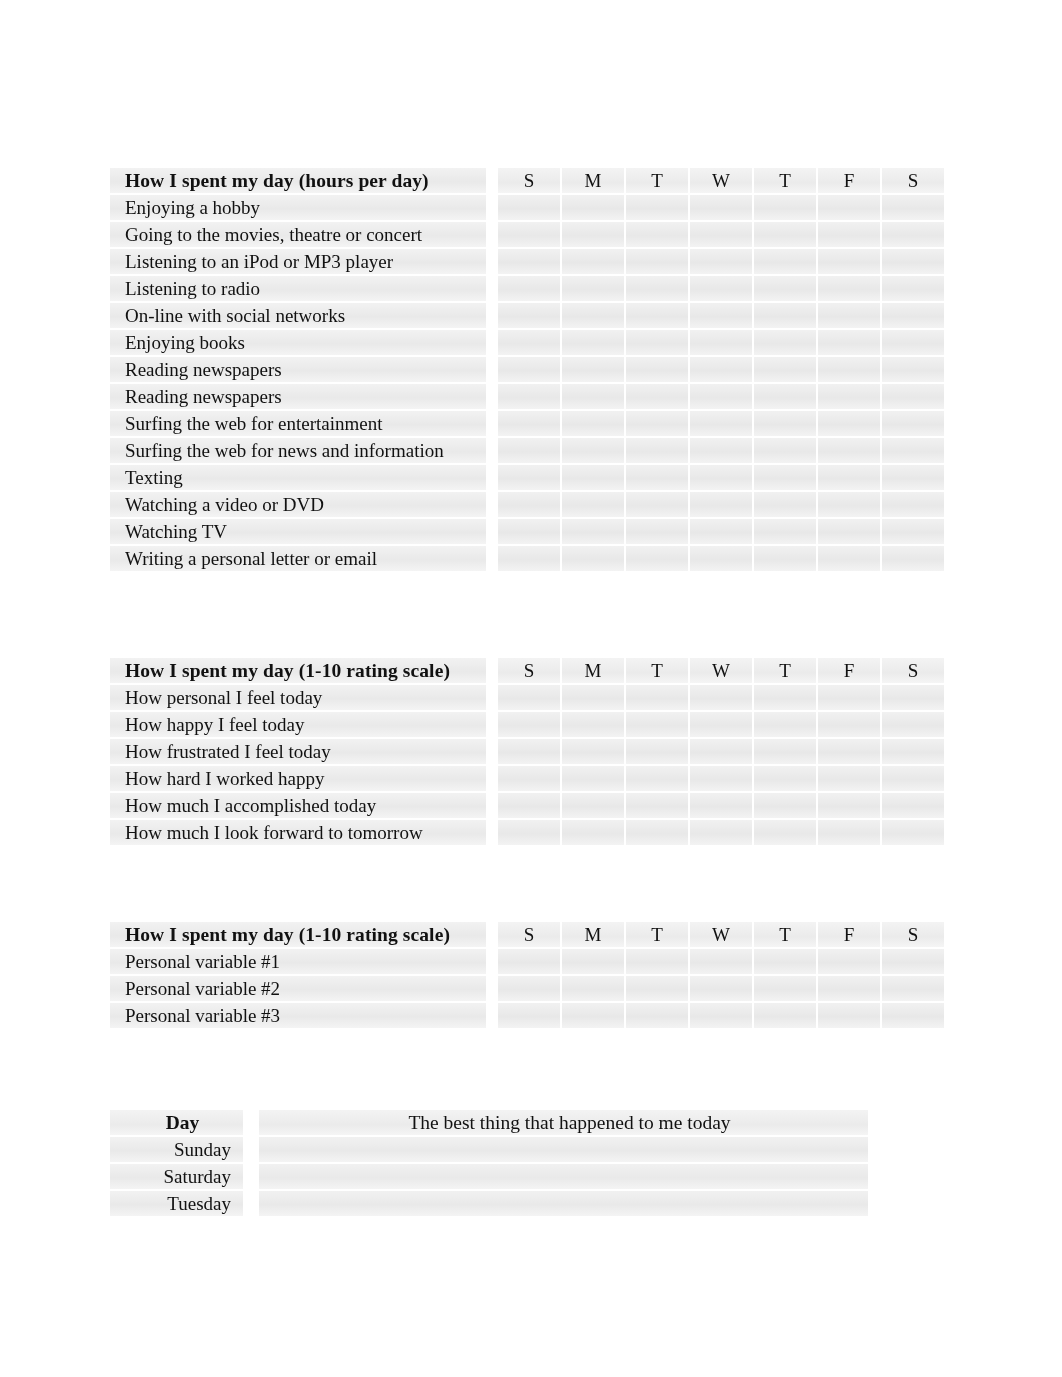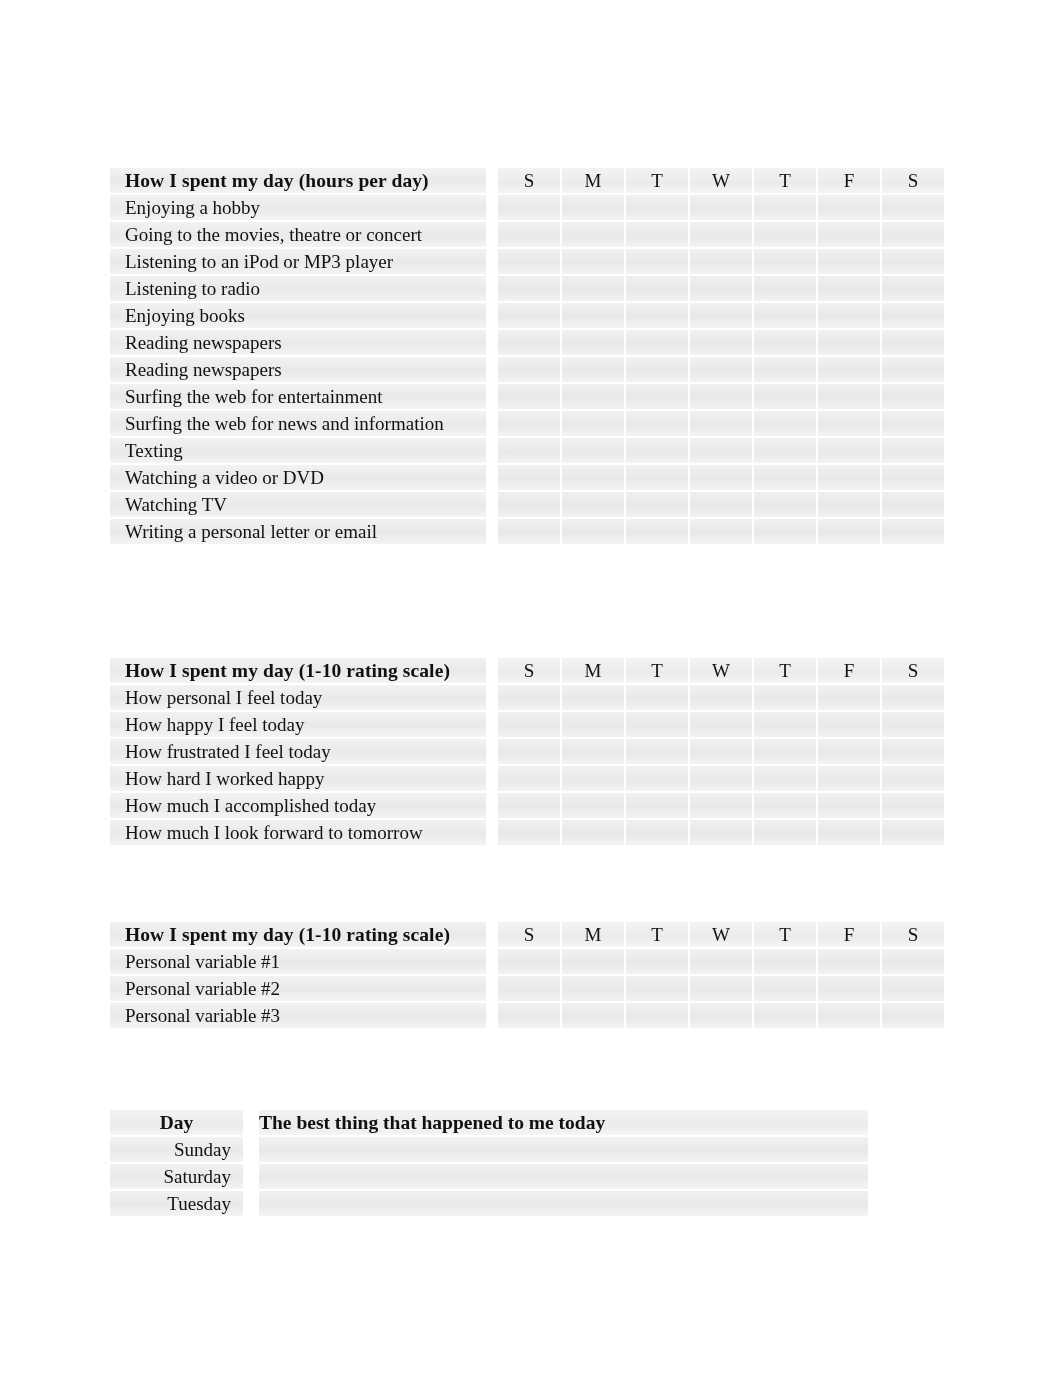--- a/index.html
+++ b/index.html
@@ -78,34 +78,36 @@
   .tbl col.c-gap   { width: 10px; }
   .tbl col.c-day   { width: 64px; }
 
   
   .tbl2 col.c-day2  { width: 135px; }
   .tbl2 col.c-gap2  { width: 14px; }
   .tbl2 col.c-best  { width: 611px; }
   .tbl2 td {
     height: 25px;
     line-height: 25px;
+    padding-left: 12px;
   }
   .tbl2 .daylabel {
     text-align: right;
     padding-right: 12px;
     background: linear-gradient(180deg,#f2f2f2 0%, #e9e9e9 55%, #f4f4f4 100%);
   }
   .tbl2 .dayhead {
     text-align: center;
     font-weight: bold;
     font-size: 19.5px;
     background: linear-gradient(180deg,#f3f3f3 0%, #ebebeb 60%, #f5f5f5 100%);
   }
   .tbl2 .besthead {
-    font-weight: bold;
+    text-align: center;
+    font-weight: normal;
     font-size: 19.5px;
     background: linear-gradient(180deg,#f3f3f3 0%, #ebebeb 60%, #f5f5f5 100%);
   }
   .tbl2 .bestcell {
     background: linear-gradient(180deg,#f1f1f1 0%, #e9e9e9 55%, #f4f4f4 100%);
   }
 
   
   #table-hours    { left: 110px; top: 168px; }
   #table-rating   { left: 110px; top: 658px; }
@@ -179,20 +181,31 @@
         <td class="gap"></td>
         <td class="daycell"></td>
         <td class="daycell"></td>
         <td class="daycell"></td>
         <td class="daycell"></td>
         <td class="daycell"></td>
         <td class="daycell"></td>
         <td class="daycell"></td>
       </tr>
       <tr>
+        <td class="label">On-line with social networks</td>
+        <td class="gap"></td>
+        <td class="daycell"></td>
+        <td class="daycell"></td>
+        <td class="daycell"></td>
+        <td class="daycell"></td>
+        <td class="daycell"></td>
+        <td class="daycell"></td>
+        <td class="daycell"></td>
+      </tr>
+      <tr>
         <td class="label">Enjoying books</td>
         <td class="gap"></td>
         <td class="daycell"></td>
         <td class="daycell"></td>
         <td class="daycell"></td>
         <td class="daycell"></td>
         <td class="daycell"></td>
         <td class="daycell"></td>
         <td class="daycell"></td>
       </tr>

